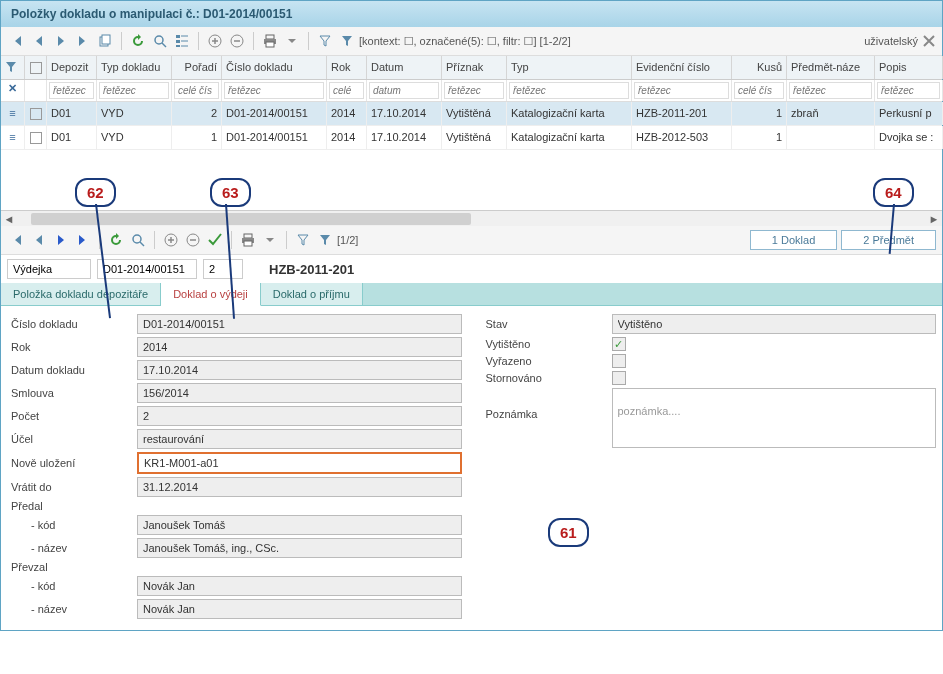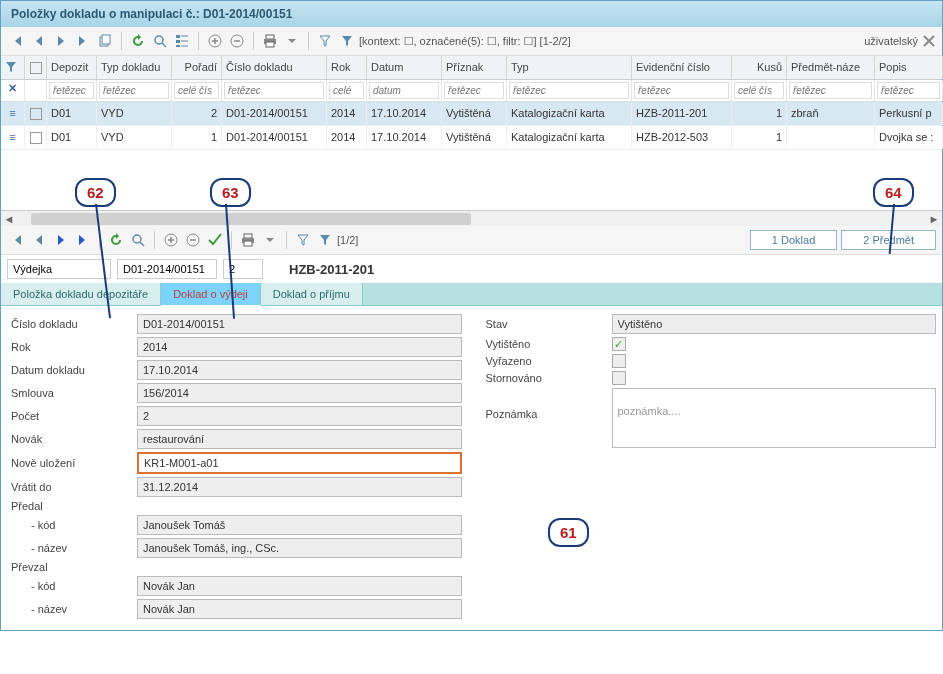--- a/index.html
+++ b/index.html
@@ -38,21 +38,21 @@
 .scrollbar-thumb { position: absolute; left: 30px; width: 440px; height: 12px; top: 2px; background: #d0d0d0; border-radius: 2px; }
 .scrollbar-arrow { position: absolute; width: 16px; height: 16px; top: 0; display: flex; align-items: center; justify-content: center; color: #666; }
 .toolbar2 { background: #f5f5f5; border-bottom: 1px solid #ddd; padding: 4px 6px; display: flex; align-items: center; gap: 2px; }
 .nav-tabs { margin-left: auto; display: flex; gap: 4px; }
 .nav-tab { border: 1px solid #8fb8d0; padding: 3px 21px; background: #fff; color: #4a7a99; font-size: 11px; cursor: pointer; }
 .idrow { display: flex; gap: 6px; padding: 4px 6px; align-items: center; background: #fff; }
 .idrow input { border: 1px solid #ccc; padding: 3px 5px; font-size: 11px; }
 .idrow .idlabel { font-weight: bold; font-size: 13px; margin-left: 20px; }
 .tabs { display: flex; background: #b7e0e0; border-bottom: 1px solid #8cc; }
 .tab { padding: 5px 12px; font-size: 11px; border-right: 1px solid #8cc; cursor: pointer; background: #d8eeee; color: #2a6a6a; }
-.tab.active { background: #7dd3fc; color: #b84040; border-bottom: 1px solid #fff; margin-bottom: -1px; }
+.tab.active { background: #ffffff; color: #b84040; border-bottom: 1px solid #fff; margin-bottom: -1px; }
 .form { display: flex; padding: 8px 6px; gap: 20px; }
 .form-col { flex: 1; }
 .form-row { display: flex; align-items: center; margin-bottom: 3px; }
 .form-label { width: 130px; color: #444; padding-left: 4px; }
 .form-label.indent { padding-left: 24px; }
 .form-input { flex: 1; border: 1px solid #bbb; background: #eee; padding: 3px 5px; font-size: 11px; color: #333; }
 .form-input.highlight { border: 2px solid #e07030; background: #fff; }
 .form-textarea { flex: 1; border: 1px solid #bbb; background: #fff; padding: 16px 5px; font-size: 11px; color: #999; height: 60px; resize: none; font-family: Arial; }
 .form-check { width: 14px; height: 14px; border: 1px solid #aaa; background: #eee; display: inline-flex; align-items: center; justify-content: center; }
 .callout { position: absolute; border: 2px solid #1a3a7a; border-radius: 12px; background: #fff; padding: 4px 10px; font-size: 15px; font-weight: bold; color: #b91c1c; }
@@ -327,21 +327,21 @@
           </svg>
         </span>
     <span class="toolbar-text">[1/2]</span>
     <div class="nav-tabs">
       <div class="nav-tab">1 Doklad</div>
       <div class="nav-tab">2 Předmět</div>
     </div>
   </div>
 
   <div class="idrow">
-    <input style="width: 104px;" value="Výdejka">
+    <input style="width: 84px;" value="Výdejka">
     <input style="width: 100px;" value="D01-2014/00151">
     <input style="width: 40px;" value="2">
     <span class="idlabel">HZB-2011-201</span>
   </div>
 
   <div class="tabs">
     <div class="tab">Položka dokladu depozitáře</div>
     <div class="tab active">Doklad o výdeji</div>
     <div class="tab">Doklad o příjmu</div>
   </div>
@@ -362,21 +362,21 @@
           </div>
       <div class="form-row">
             <div class="form-label">Smlouva</div>
             <input class="form-input" value="156/2014" style="">
           </div>
       <div class="form-row">
             <div class="form-label">Počet</div>
             <input class="form-input" value="2" style="">
           </div>
       <div class="form-row">
-            <div class="form-label">Novák</div>
+            <div class="form-label">Účel</div>
             <input class="form-input" value="restaurování" style="">
           </div>
       <div class="form-row">
             <div class="form-label">Nově uložení</div>
             <input class="form-input highlight" value="KR1-M001-a01" style="">
           </div>
       <div class="form-row">
             <div class="form-label">Vrátit do</div>
             <input class="form-input" value="31.12.2014" style="">
           </div>

